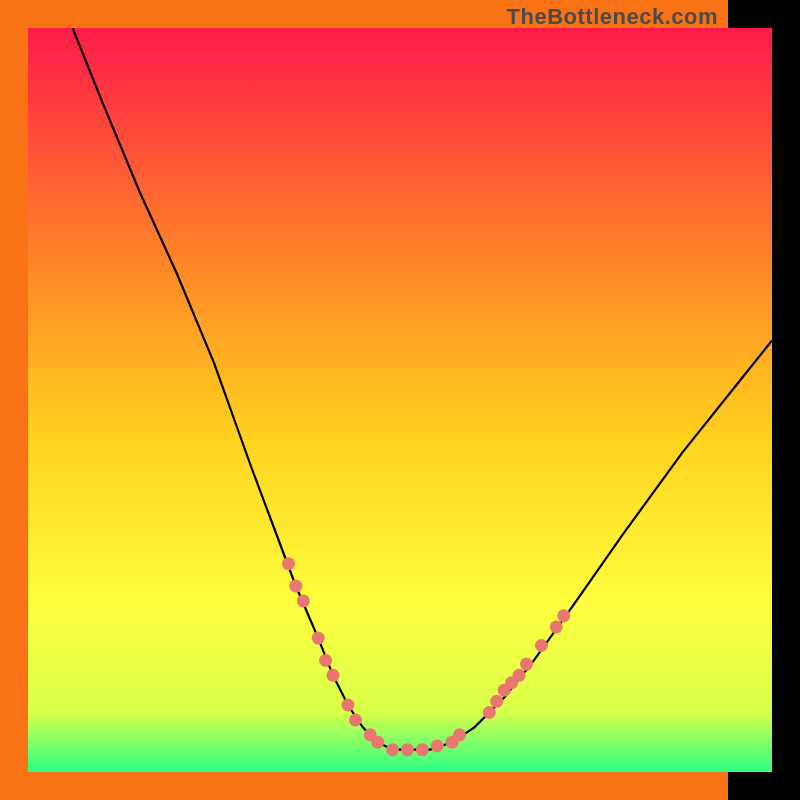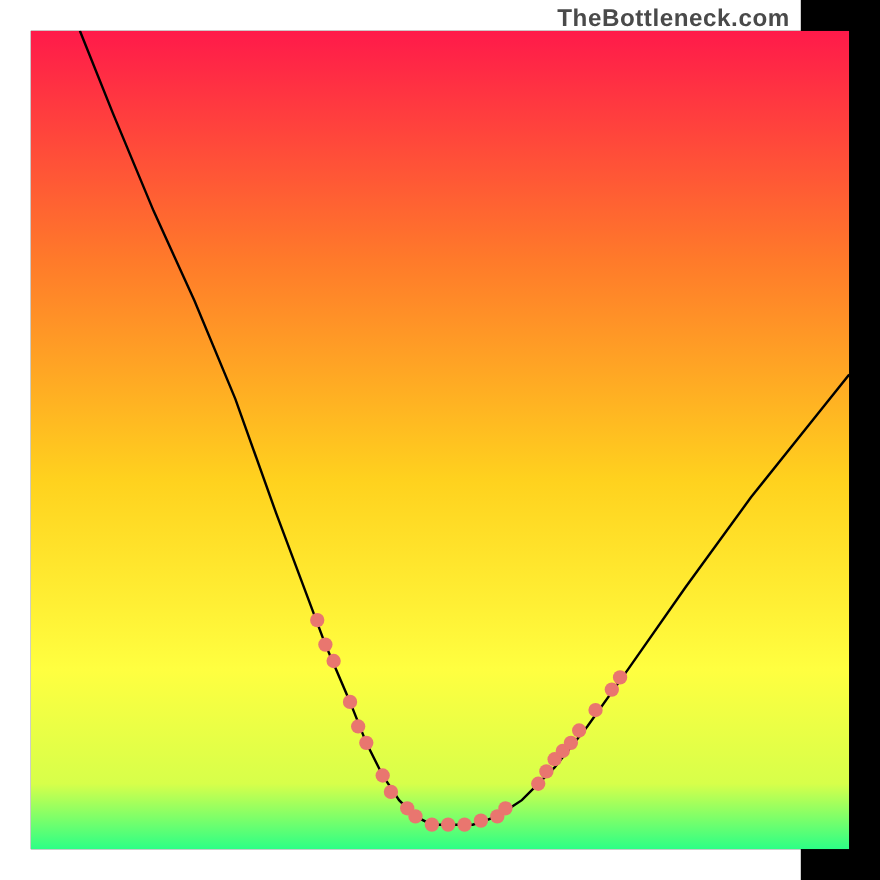--- a/index.html
+++ b/index.html
@@ -8,21 +8,21 @@
     width: 800px;
     height: 800px;
     background: #000;
     font-family: Arial, Helvetica, sans-serif;
     overflow: hidden;
   }
   .frame {
     position: relative;
     width: 728px;
     height: 800px;
-    background: #ffffff;
+    background: #f97316;
   }
   .watermark {
     position: absolute;
     top: 4px;
     right: 10px;
     color: #4a4a4a;
     font-size: 22px;
     font-weight: bold;
     letter-spacing: 0.5px;
     z-index: 10;

